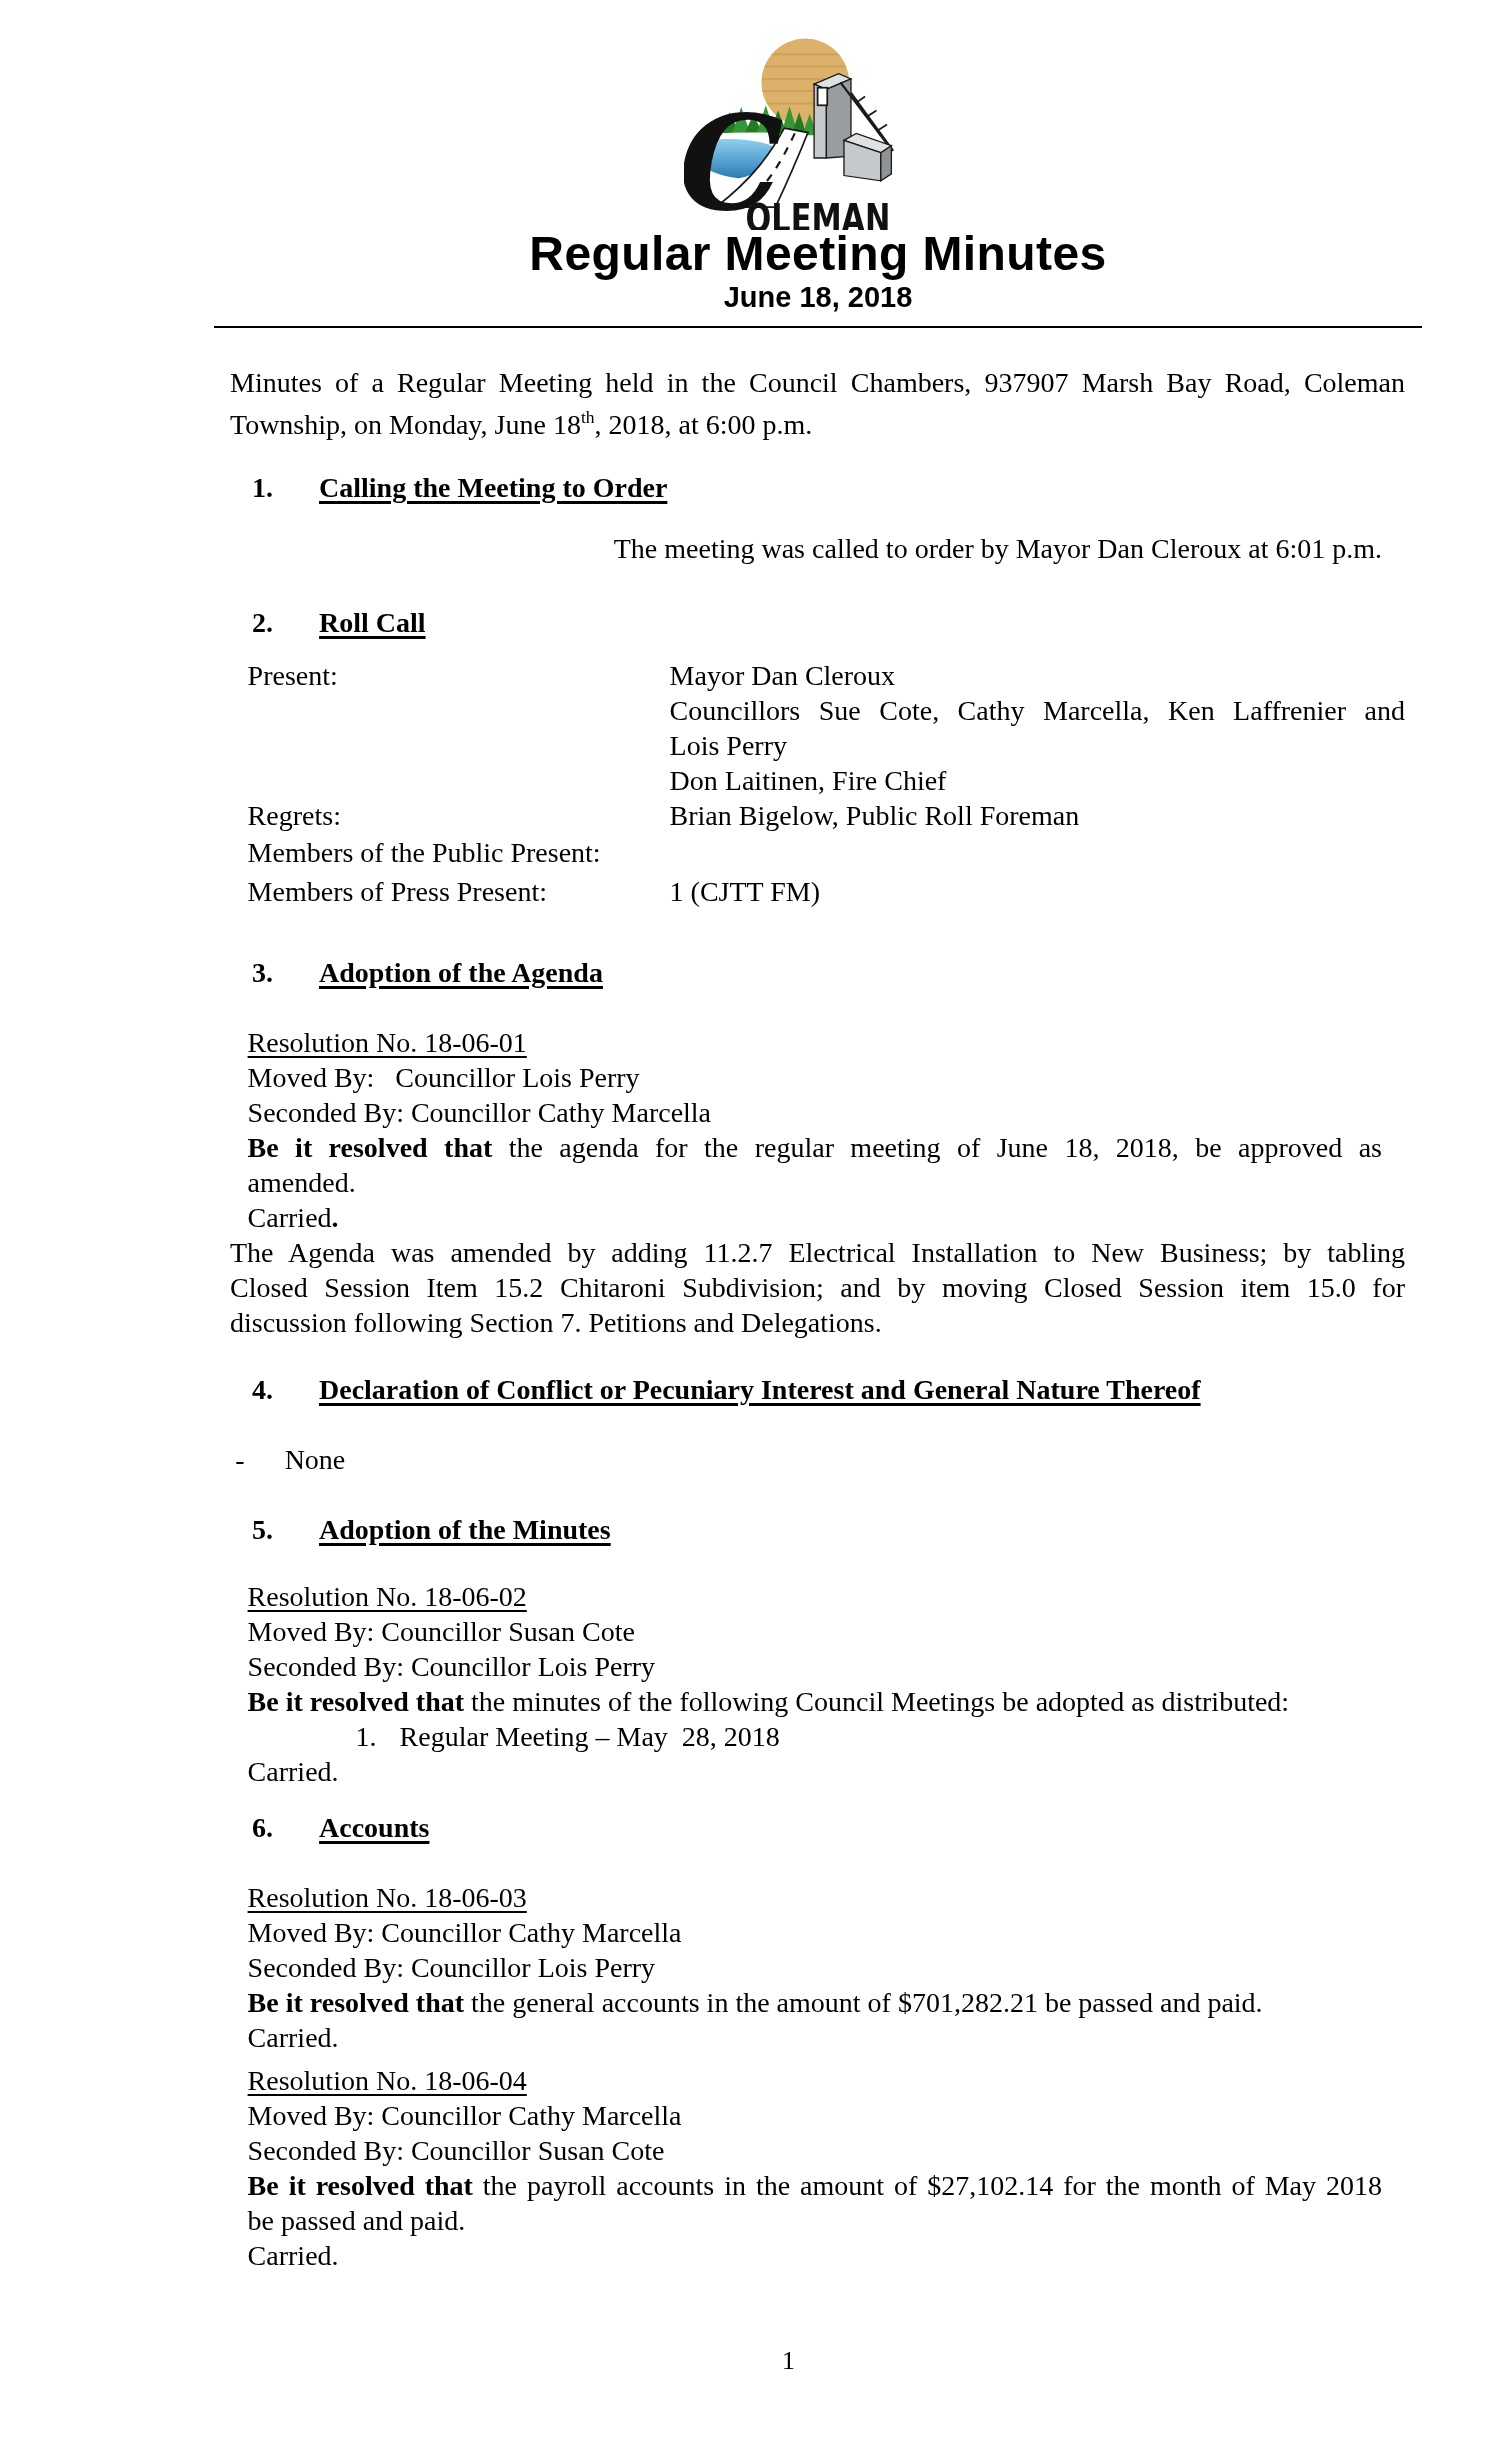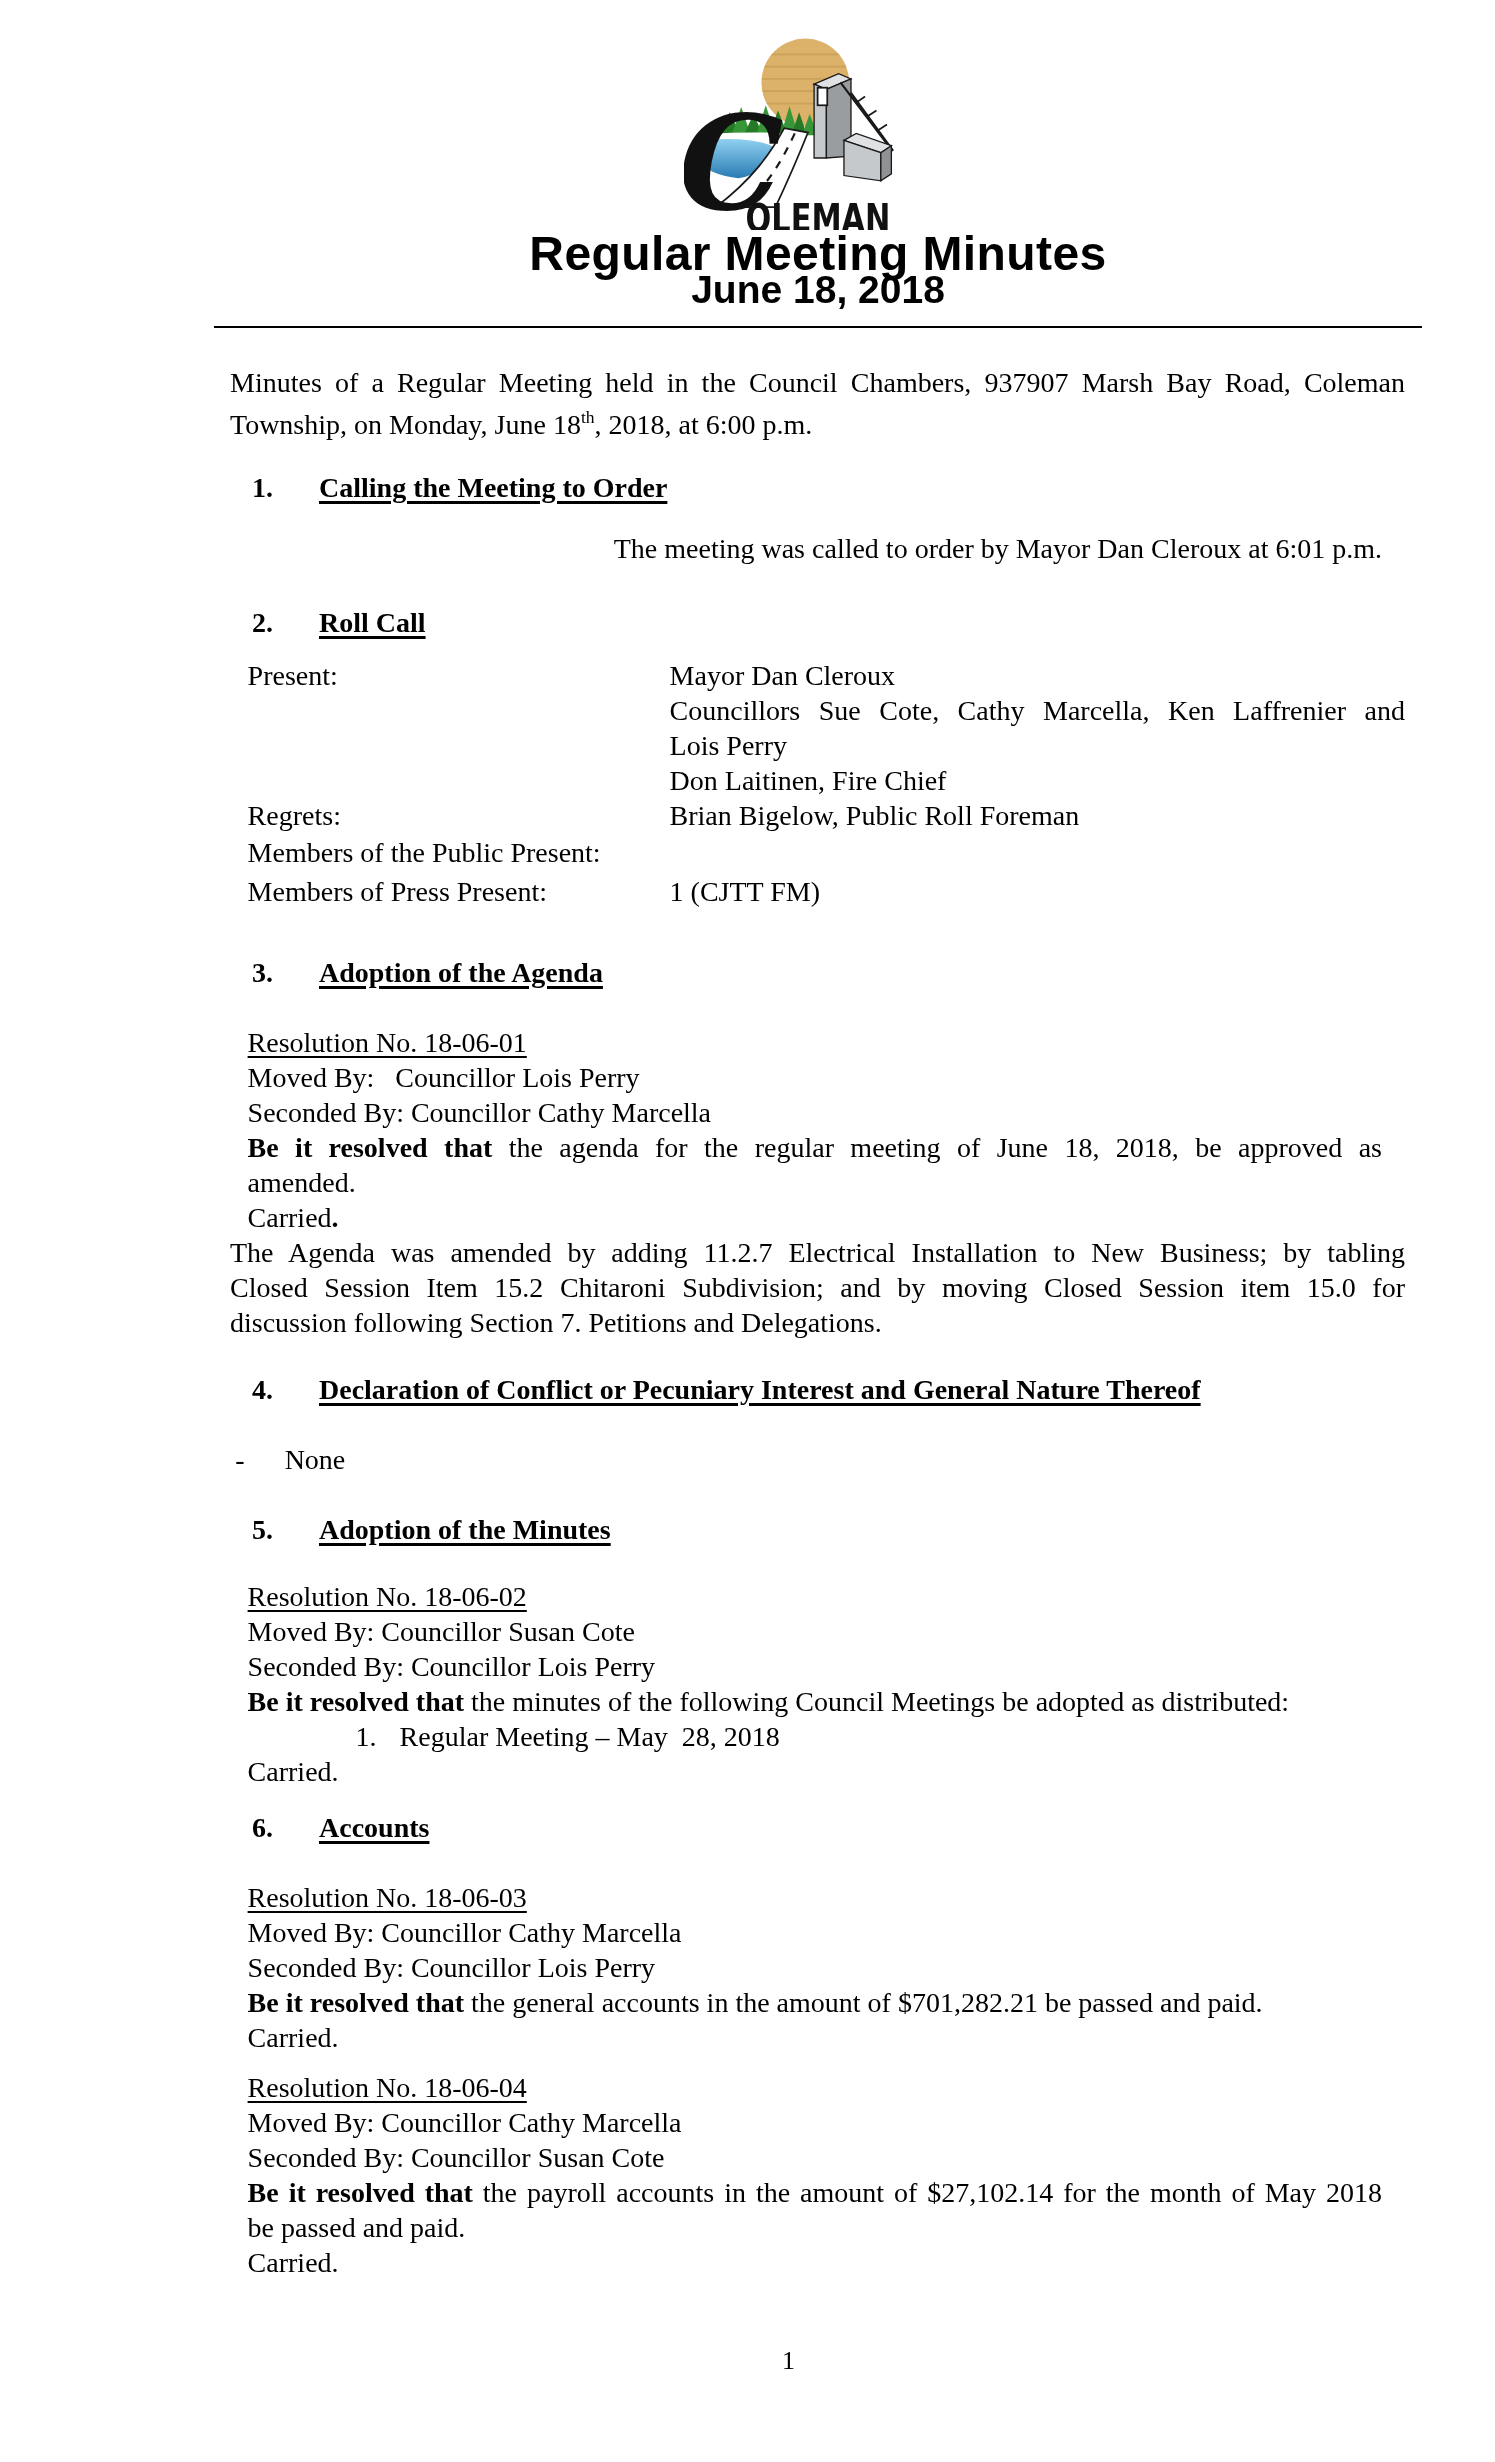--- a/index.html
+++ b/index.html
@@ -10,21 +10,21 @@
   }
   .page { position:absolute; inset:0; overflow:hidden; }
 
   
   .logo-svg { position:absolute; left:684px; top:28px; }
   .header-text {
     position:absolute; left:214px; top:234px; width:1208px; text-align:center;
     font-family:"Liberation Sans","DejaVu Sans",sans-serif; font-weight:700;
   }
   .doc-title { font-size:48px; line-height:40px; letter-spacing:0.4px; }
-  .doc-date  { font-size:39px; line-height:32px; }
+  .doc-date  { font-size:29px; line-height:32px; margin-top:7px; }
   .header-rule {
     position:absolute; left:214px; top:326px; width:1208px; height:0;
     border-top:2.6px solid #000;
   }
 
   
   .content {
     position:absolute; left:230px; top:332px; width:1175px;
     padding-top:33px; font-size:28px; line-height:35px;
   }
@@ -47,21 +47,21 @@
   .indent { margin-left:17.6px; margin-right:23px; }
 
   .roll-table { margin-left:17.6px; margin-top:17.6px; }
   .roll-row { display:flex; line-height:35px; }
   .roll-row .rl { flex:none; width:422px; }
   .roll-row .rv { flex:1; }
   .roll-row.tall { line-height:39px; }
   .rv.offset { position:relative; top:8.8px; }
 
   .res { margin-top:35px; }
-  .res.flush { margin-top:15px; }
+  .res.flush { margin-top:8px; }
   .res.mt36 { margin-top:32px; }
   .res-id {
     text-decoration:underline; text-decoration-thickness:1.8px; text-underline-offset:3.5px;
     width:max-content;
   }
   .carried { text-align:left; }
 
   .agenda { margin-top:0; }
 
   .none-row { margin-top:35px; }

